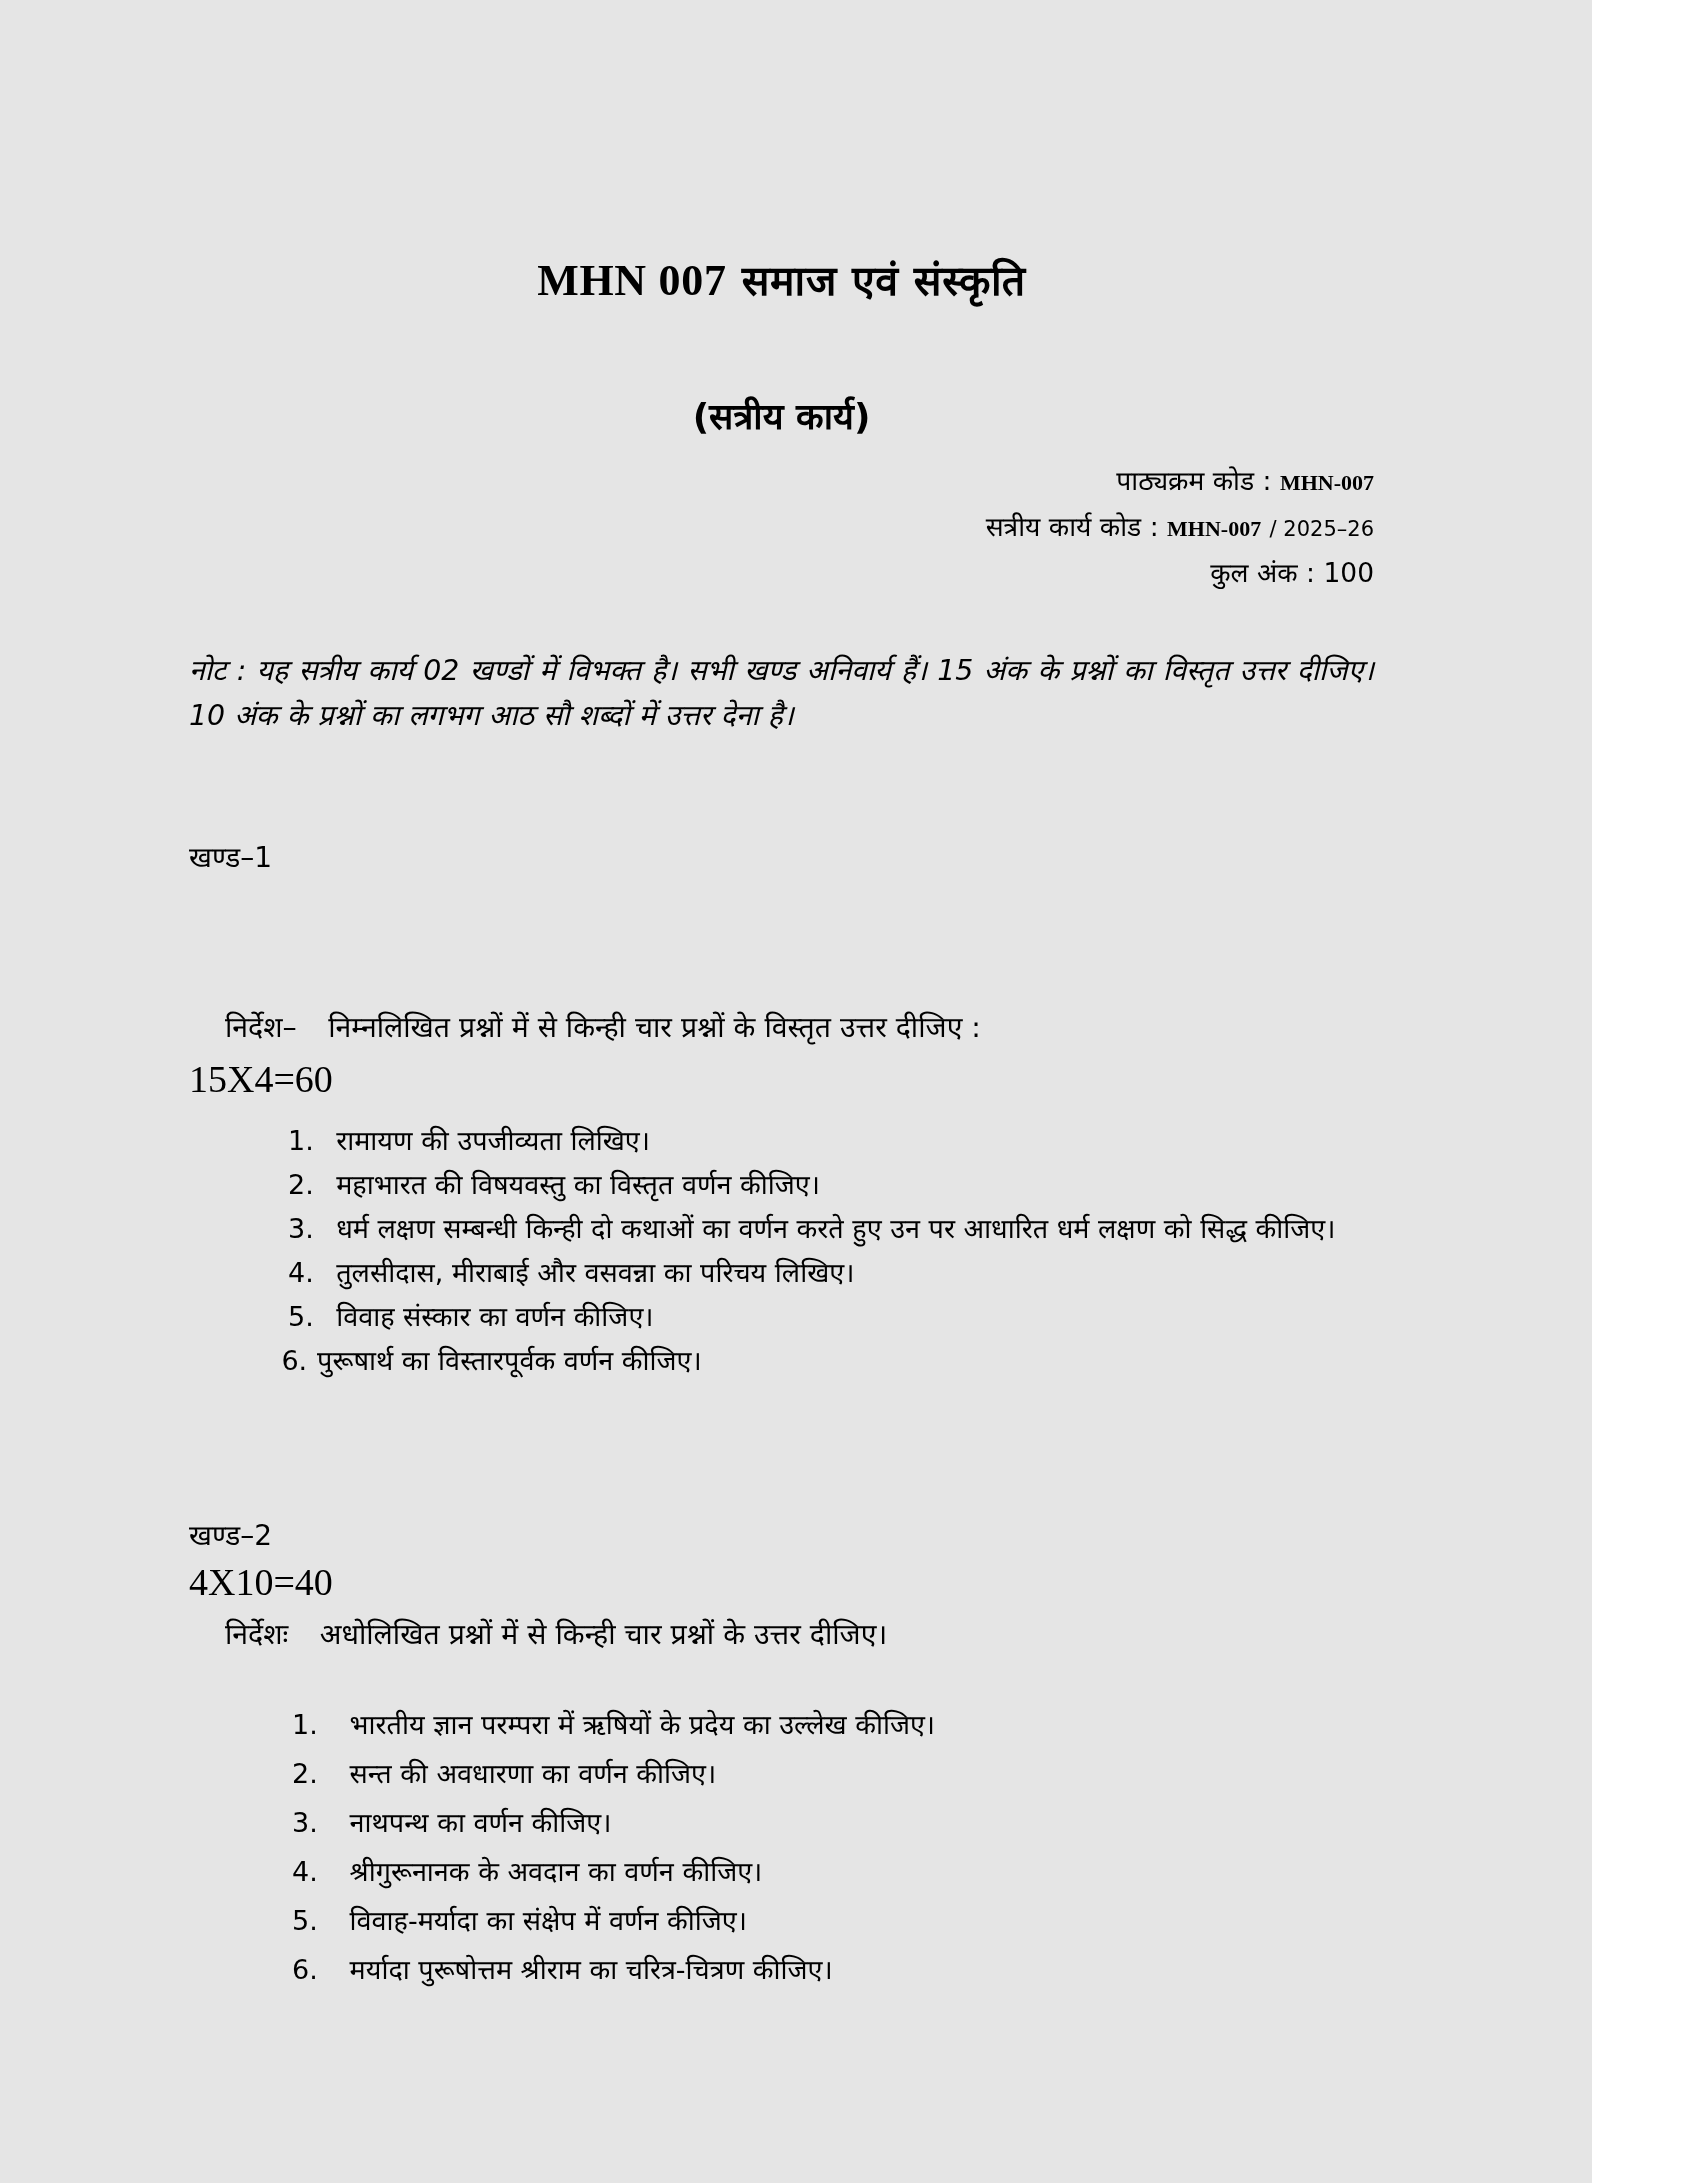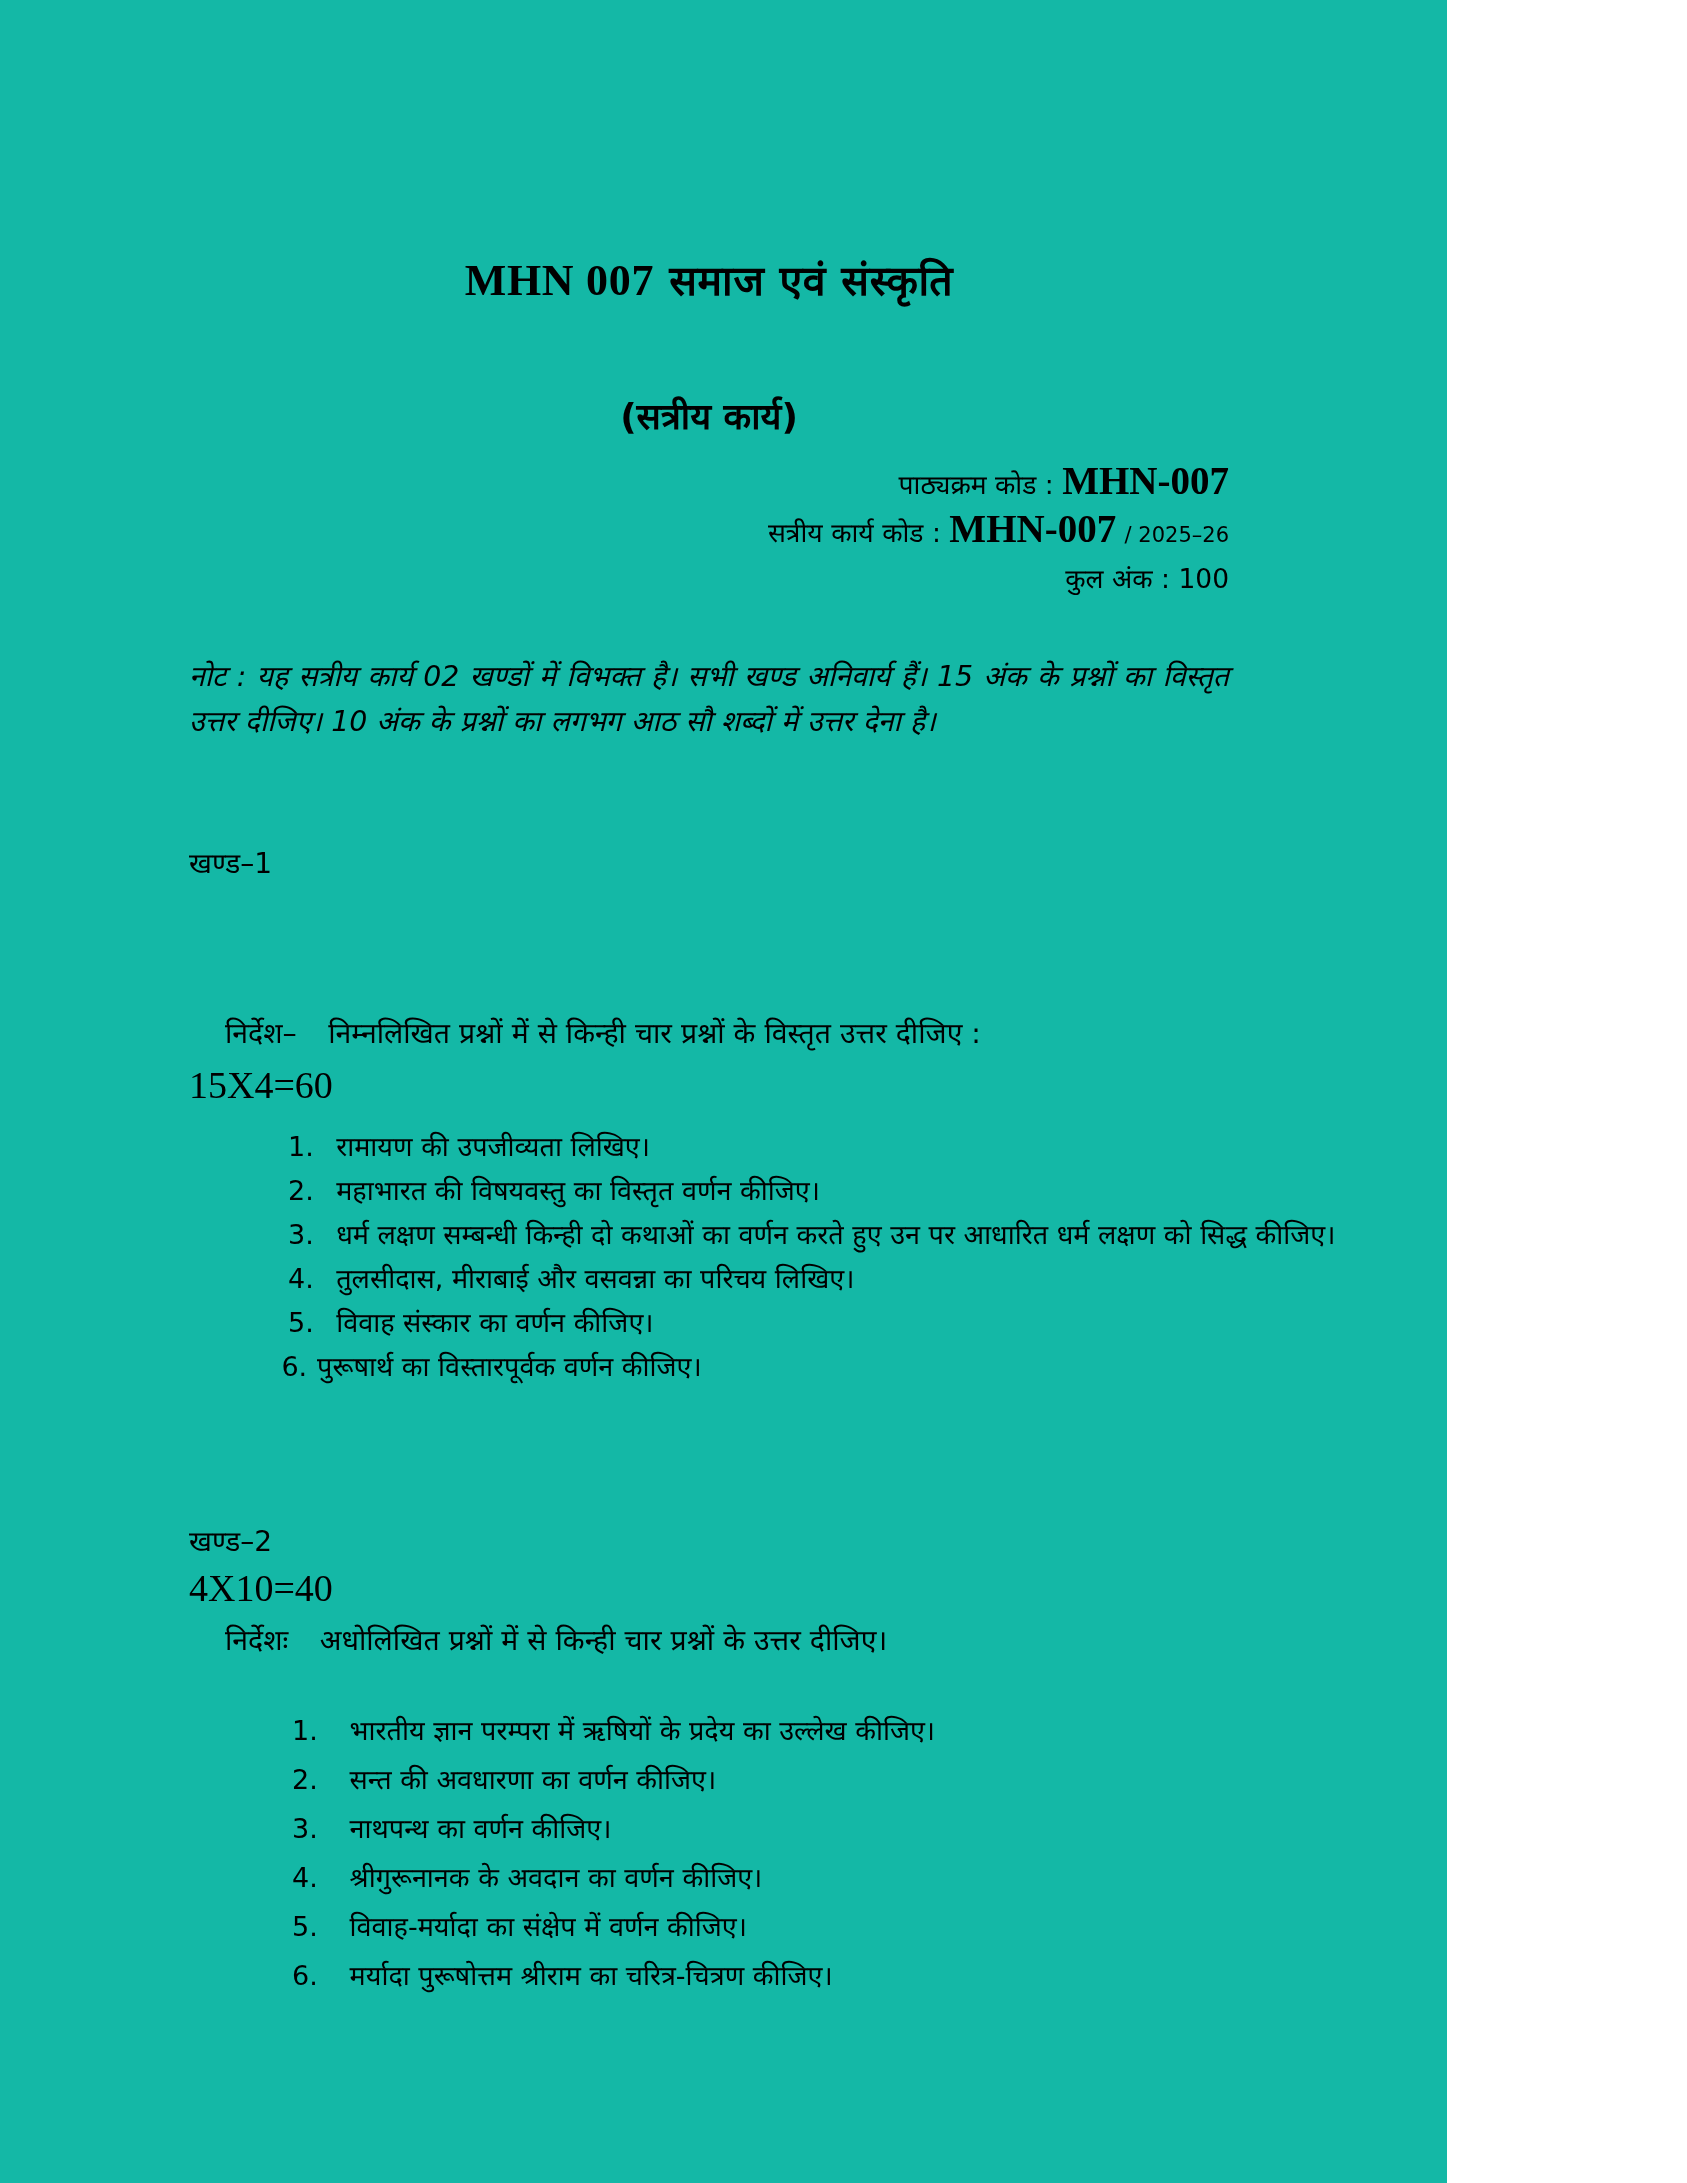--- a/index.html
+++ b/index.html
@@ -2,23 +2,23 @@
 <html style="font-size:10.6px"><head>
 <meta charset="utf-8">
 <style>
   html, body {
     margin: 0;
     padding: 0;
     background: #ffffff;
   }
   .page {
     position: relative;
-    width: 1447px;
+    width: 1592px;
     height: 2183px;
-    background: #14b8a6;
+    background: #e5e5e5;
     color: #000000;
     font-family: "DejaVu Sans", sans-serif;
     overflow: hidden;
   }
   .content {
     padding: 251px 218px 0 189px;
   }
   .doc-title {
     text-align: center;
     font-weight: bold;
@@ -38,21 +38,21 @@
   }
   .meta-block {
     text-align: right;
     font-size: 26.5px;
     line-height: 44px;
     margin-top: 18.5px;
   }
   .meta-value-bold {
     font-family: "Liberation Serif", serif;
     font-weight: bold;
-    font-size: 39px;
+    font-size: 22px;
   }
   .meta-suffix {
     font-size: 21px;
   }
   .note-para {
     margin-top: 53px;
     font-size: 28.4px;
     line-height: 45px;
     text-align: justify;
     font-style: italic;

